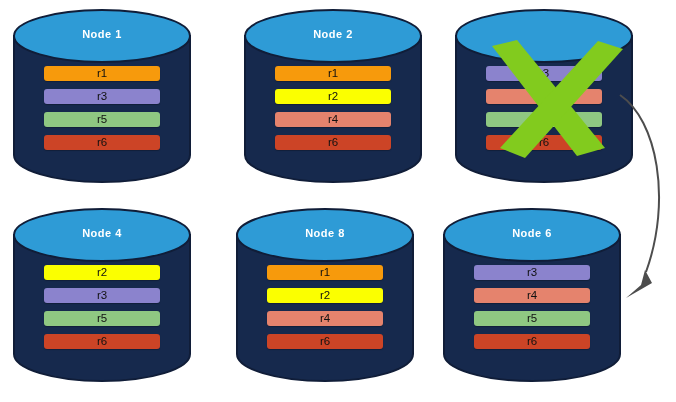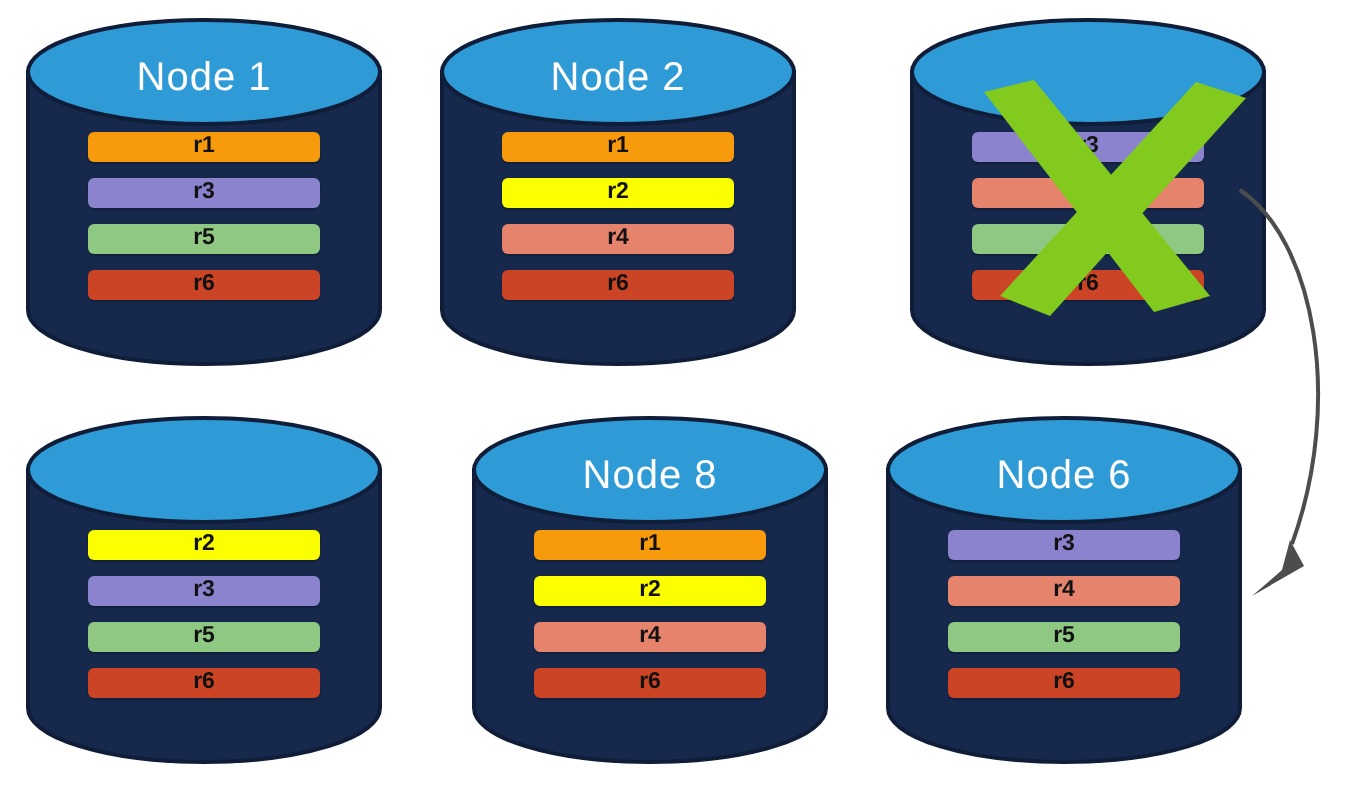--- a/index.html
+++ b/index.html
@@ -32,42 +32,42 @@
     height: 175px;
     overflow: visible;
   }
   .node-title {
     position: absolute;
     left: 0;
     top: 20px;
     width: 178px;
     text-align: center;
     color: #ffffff;
-    font-size: 20px;
-    font-weight: normal;
+    font-size: 11px;
+    font-weight: bold;
     letter-spacing: 0.5px;
     font-family: "Liberation Sans", "DejaVu Sans", sans-serif;
     white-space: pre;
     z-index: 3;
   }
   .bars {
     position: absolute;
     left: 31px;
     top: 58px;
     width: 116px;
     z-index: 2;
   }
   .bar {
     position: relative;
     height: 15px;
     margin-bottom: 8px;
     border-radius: 3px;
     text-align: center;
     font-size: 11.5px;
-    font-weight: bold;
+    font-weight: normal;
     color: #111111;
     line-height: 15px;
     font-family: "Liberation Sans", "DejaVu Sans", sans-serif;
     box-shadow: 0 1px 1px rgba(0,0,0,0.25);
   }
   .x-mark {
     position: absolute;
     left: 0; top: 0;
     width: 178px;
     height: 175px;
@@ -95,21 +95,21 @@
   </svg>
   <div class="node-title">Node 1</div>
   <div class="bars">
     <div class="bar" style="background:#f79a0c;">r1</div>
     <div class="bar" style="background:#8b83cd;">r3</div>
     <div class="bar" style="background:#8fc882;">r5</div>
     <div class="bar" style="background:#cc4426;">r6</div>
   </div>
 </div>
 
-<div class="node" style="left:220px; top:8px;">
+<div class="node" style="left:244px; top:8px;">
   <svg class="node-svg" viewBox="0 0 178 175">
     <path d="M1,28 L1,147 A88,27 0 0 0 177,147 L177,28 Z" fill="#16294d" stroke="#101d38" stroke-width="2"></path>
     <ellipse cx="89" cy="28" rx="88" ry="26" fill="#2e9bd6" stroke="#101d38" stroke-width="2"></ellipse>
   </svg>
   <div class="node-title">Node 2</div>
   <div class="bars">
     <div class="bar" style="background:#f79a0c;">r1</div>
     <div class="bar" style="background:#fbff00;">r2</div>
     <div class="bar" style="background:#e5836d;">r4</div>
     <div class="bar" style="background:#cc4426;">r6</div>
@@ -133,20 +133,21 @@
       <polygon points="143,33 168,41 70,150 45,140"></polygon>
     </g>
   </svg>
 </div>
 
 <div class="node" style="left:13px; top:207px;">
   <svg class="node-svg" viewBox="0 0 178 175">
     <path d="M1,28 L1,147 A88,27 0 0 0 177,147 L177,28 Z" fill="#16294d" stroke="#101d38" stroke-width="2"></path>
     <ellipse cx="89" cy="28" rx="88" ry="26" fill="#2e9bd6" stroke="#101d38" stroke-width="2"></ellipse>
   </svg>
+  <div class="node-title">Node 4</div>
   <div class="bars">
     <div class="bar" style="background:#fbff00;">r2</div>
     <div class="bar" style="background:#8b83cd;">r3</div>
     <div class="bar" style="background:#8fc882;">r5</div>
     <div class="bar" style="background:#cc4426;">r6</div>
   </div>
 </div>
 
 <div class="node" style="left:236px; top:207px;">
   <svg class="node-svg" viewBox="0 0 178 175">

